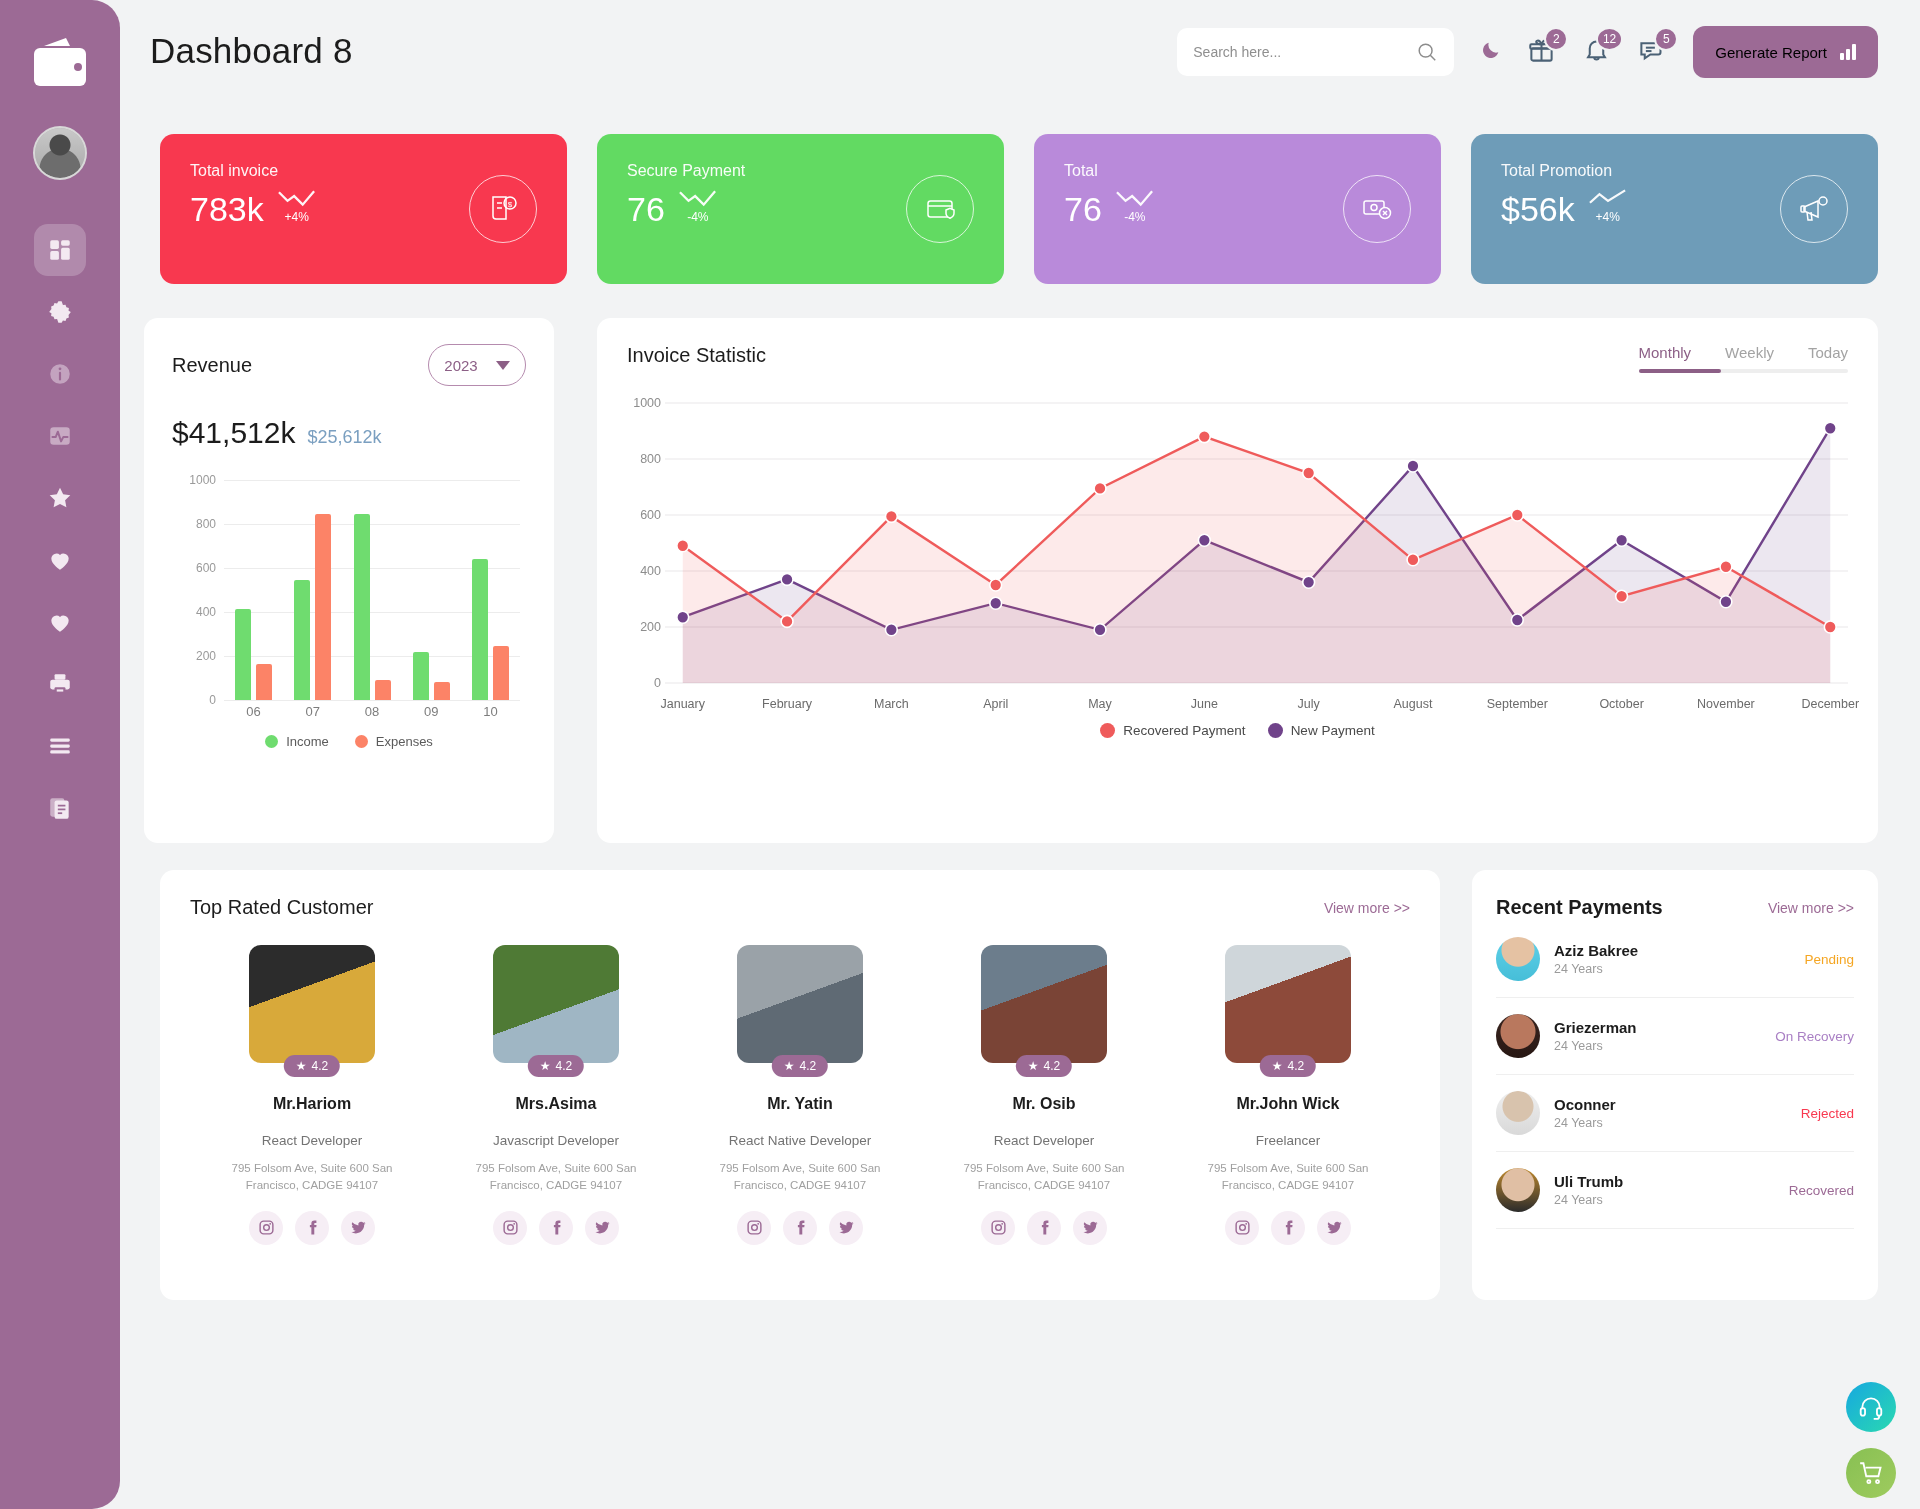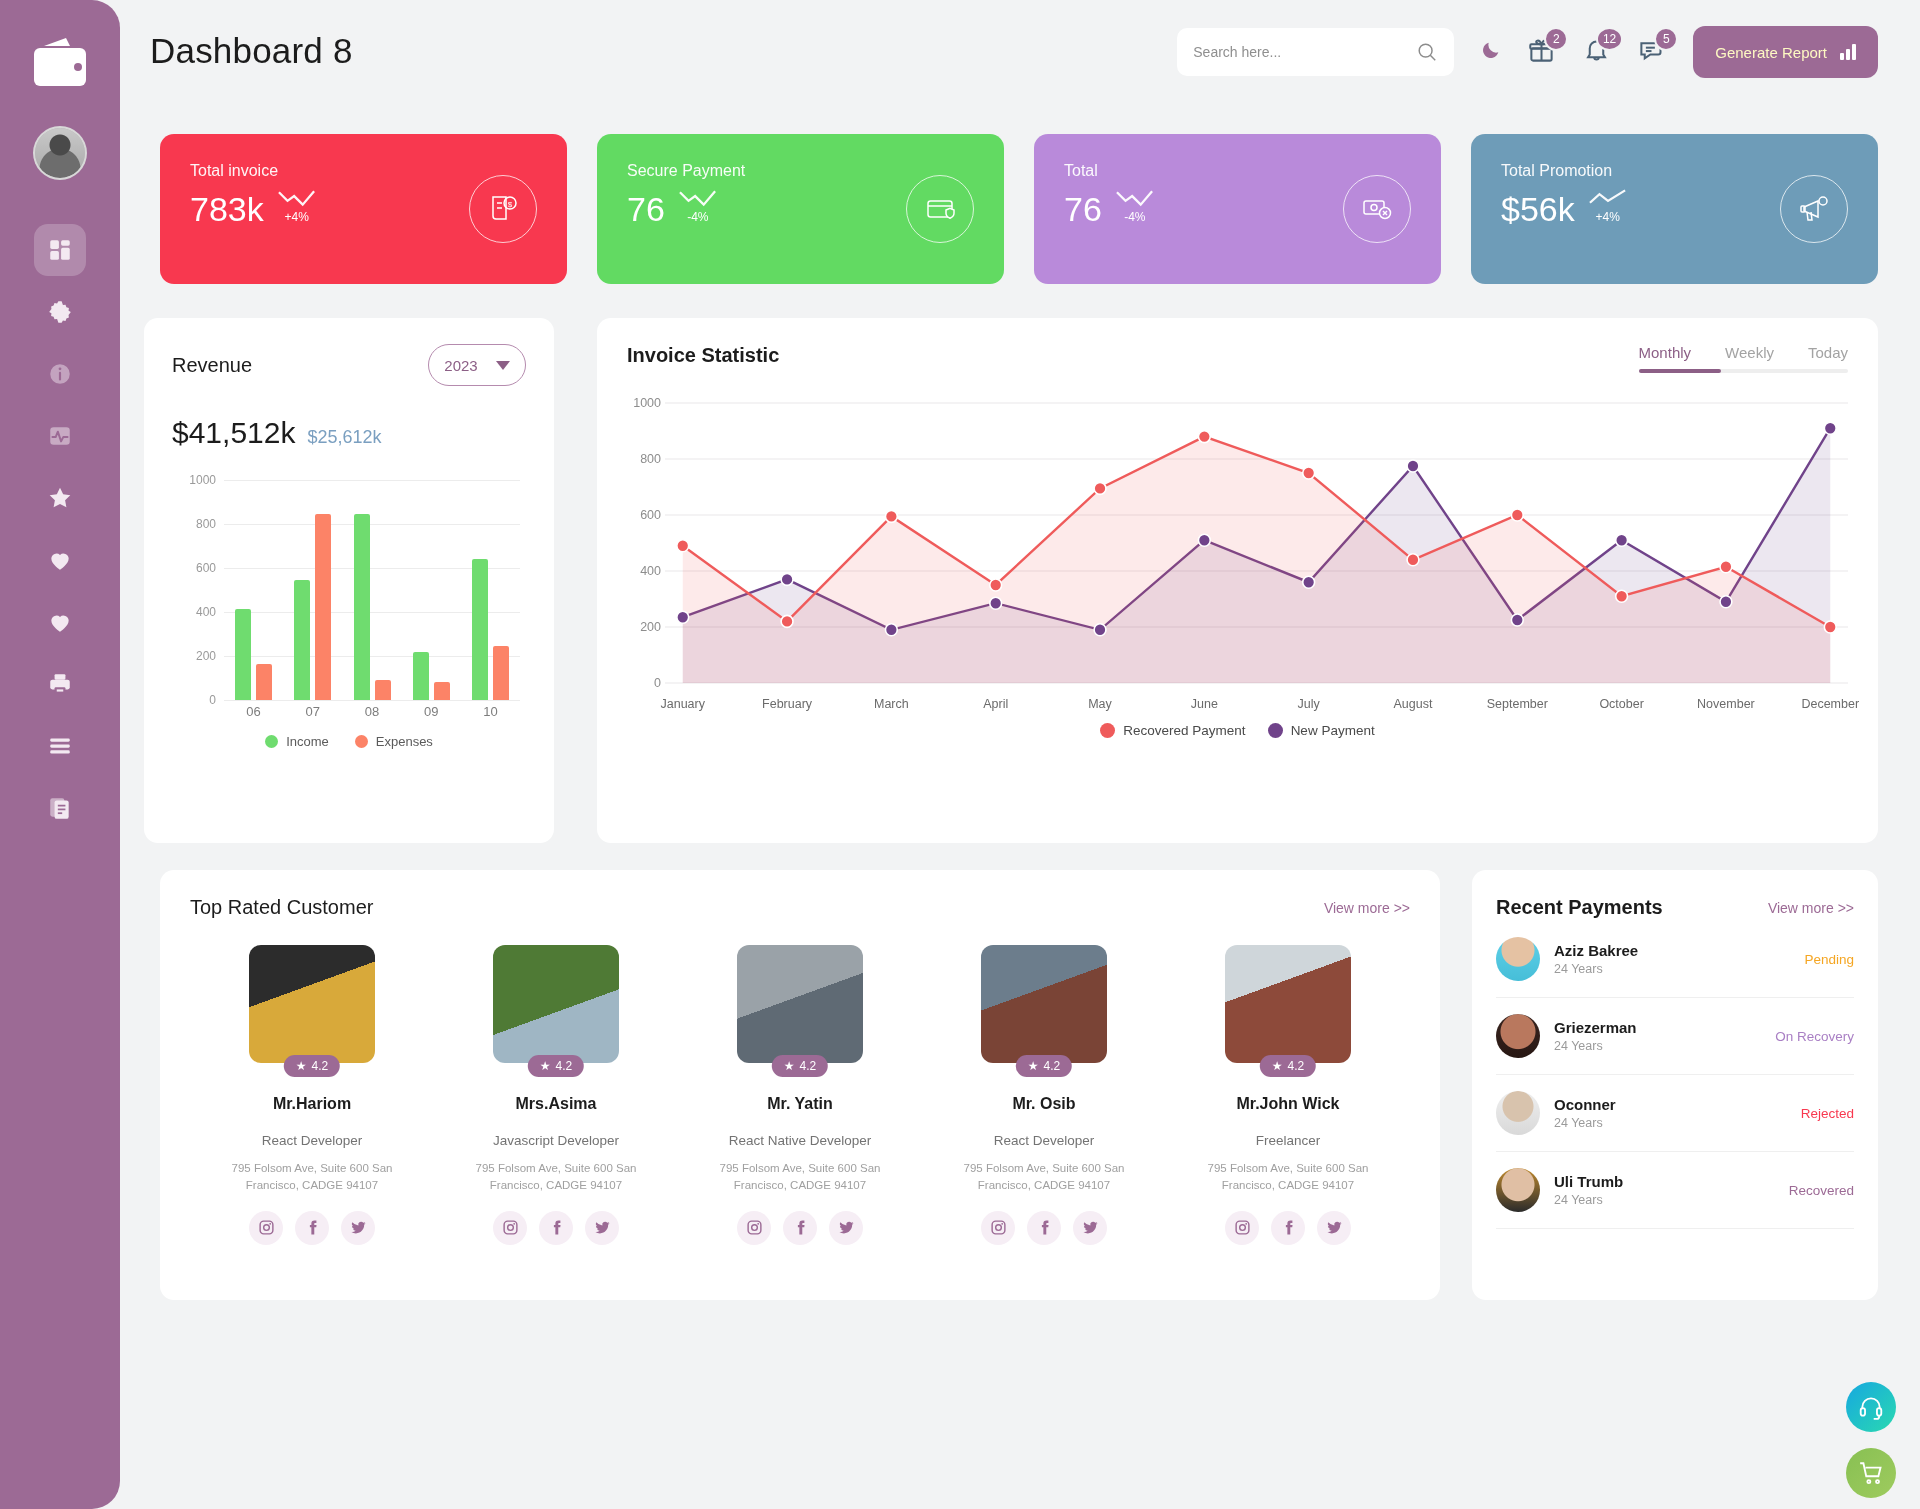--- a/index.html
+++ b/index.html
@@ -72,21 +72,21 @@
   .hicon { position: relative; margin-right: 28px; cursor:pointer; }
   .hicon svg { width: 27px; height: 27px; fill:none; stroke:#4b6175; stroke-width:1.8; }
   .badge {
     position: absolute; top: -10px; right: -13px;
     min-width: 24px; height: 24px; border-radius: 50%;
     background: #9c6a95; color: #fff; font-size: 12px;
     display: flex; align-items: center; justify-content: center;
     padding: 0 5px; border: 2px solid #f2f3f4;
   }
   .gen-btn {
-    height: 52px; background: #9c6a95; color: #fef9c3;
+    height: 52px; background: #9c6a95; color: #000000;
     border: 0; border-radius: 12px; padding: 0 22px;
     font-size: 15px; display: flex; align-items: center; gap: 13px;
     cursor: pointer; font-family: "Liberation Sans", sans-serif;
   }
   .gen-btn .barsico { display:flex; align-items:flex-end; gap:2px; height:16px; }
   .gen-btn .barsico i { width:4px; background:#fff; border-radius:1px; display:block;}
 
   
   .stats { position: absolute; left: 160px; top: 134px; right: 42px;
            display: flex; gap: 30px; }
@@ -139,21 +139,21 @@
   .bc-xaxis { position: absolute; left: 52px; right: 6px; top: 232px; display: flex; }
   .bc-xaxis div { flex: 1; text-align: center; font-size: 13px; color: #7d7d7d; }
   .bc-legend { position: absolute; left: 0; right: 0; top: 262px;
                display: flex; justify-content: center; gap: 26px; font-size: 13px; color: #5b5b5b; }
   .lg { display: flex; align-items: center; gap: 8px; }
   .dot { width: 13px; height: 13px; border-radius: 50%; display: inline-block; }
 
   
   .invoice-card { position: absolute; left: 597px; top: 318px; right: 42px; height: 525px; padding: 26px 30px; }
   .inv-head { display: flex; align-items: flex-start; justify-content: space-between; }
-  .inv-title { font-size: 20px; color: #1c1c1c; font-weight: bold; }
+  .inv-title { font-size: 20px; color: #1c1c1c; }
   .tabs { display: flex; gap: 34px; position: relative; padding-bottom: 12px; }
   .tab { font-size: 15px; color: #a3a3a3; cursor: pointer; }
   .tab.active { color: #8c5f86; }
   .tabs-underline { position: absolute; left: 0; bottom: 0; height: 4px; width: 100%;
                     background: #eeeeee; border-radius: 2px; }
   .tabs-underline i { position: absolute; left: 0; top: 0; height: 4px; width: 82px;
                       background: #8c5f86; border-radius: 2px; display:block; }
   .linewrap { position: relative; margin-top: 28px; height: 340px; }
   .lc-svg { position: absolute; left: 38px; top: 0; right: 0; height: 290px; width: calc(100% - 38px); }
   .lc-ylab { position: absolute; left: 0; width: 34px; text-align: right; font-size: 12.5px;

